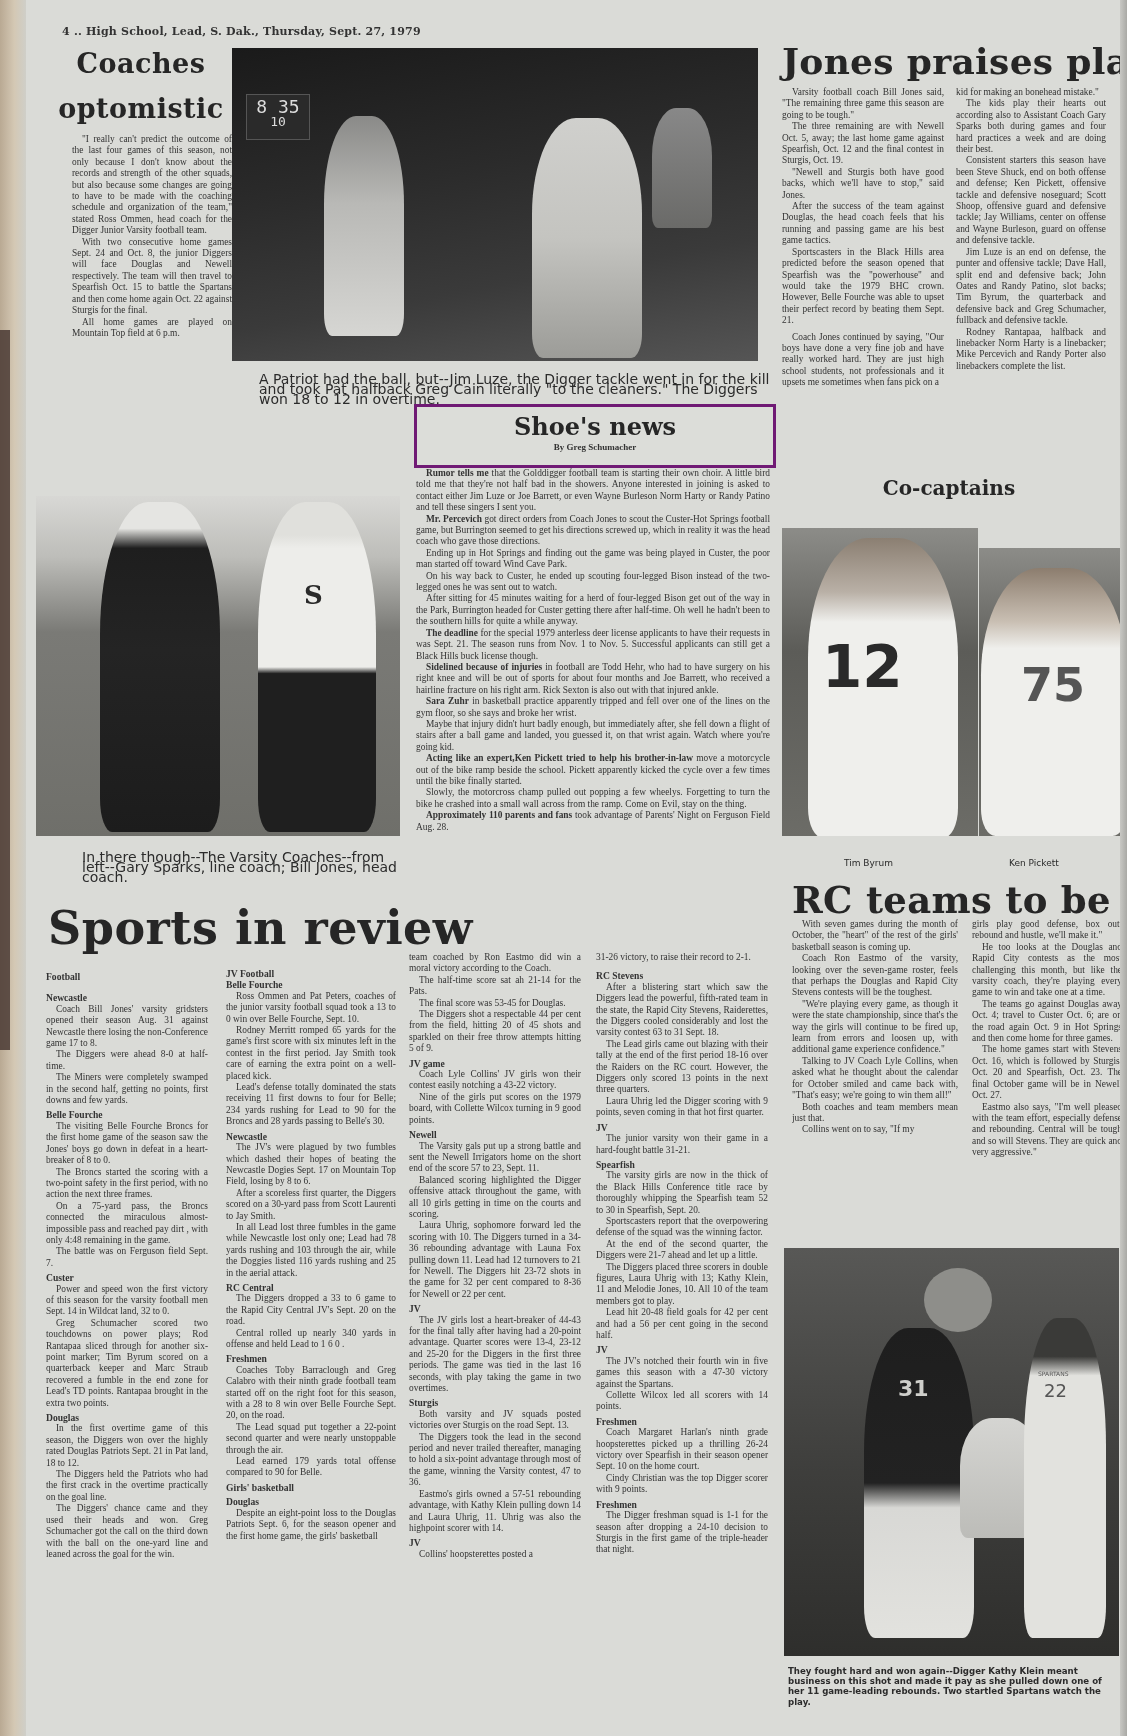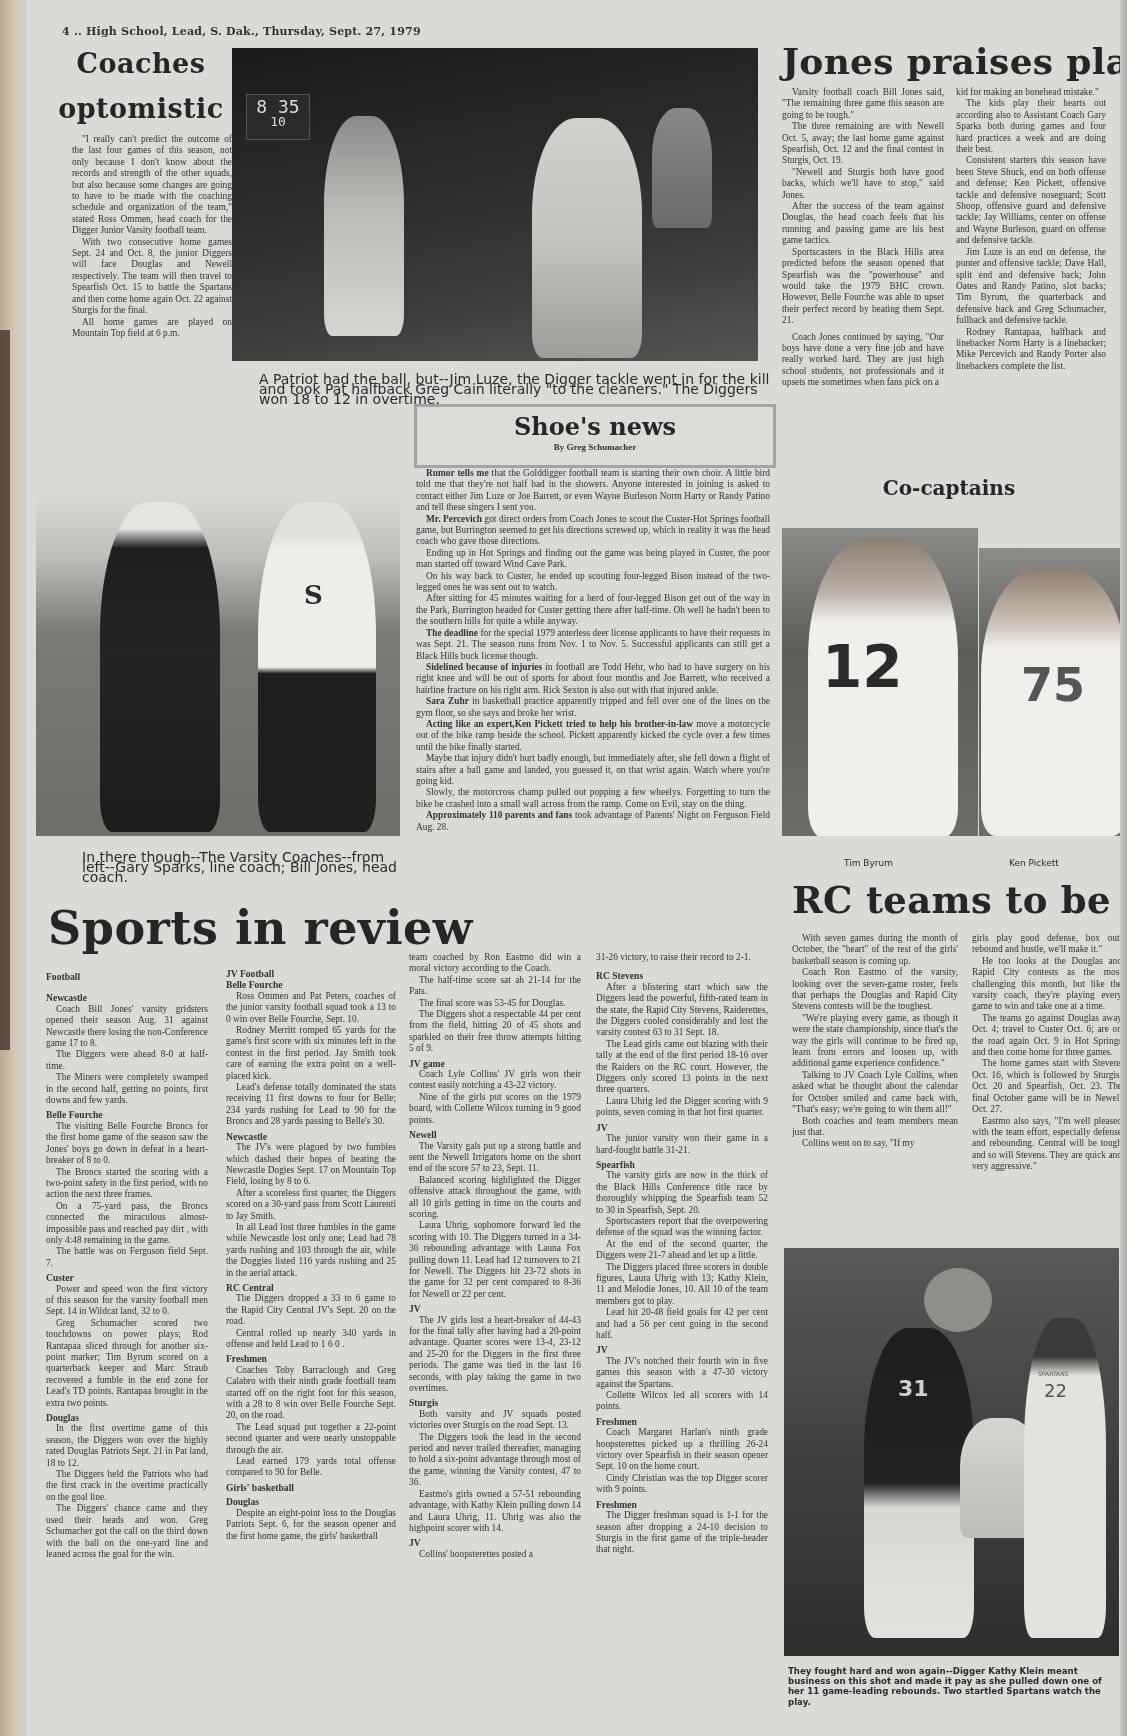--- a/index.html
+++ b/index.html
@@ -14,21 +14,21 @@
   .body p{margin:0;text-indent:10px;}
   .sub{font-family:"Liberation Serif",serif;font-weight:bold;font-size:9.6px;color:#333;margin:3px 0 0 0;}
   .lead{font-weight:bold;}
   .caption{font-family:"DejaVu Sans",sans-serif;font-size:14px;line-height:10px;color:#2b2b2b;}
   .photo{background:#444;overflow:hidden;}
   .ph-fb{background:linear-gradient(170deg,#1a1a1a 0%,#2b2b2b 40%,#3a3a3a 70%,#555 100%);}
   .ph-coaches{background:linear-gradient(180deg,#d8d8d5 0%,#bdbdb9 18%,#7a7a76 40%,#6f6f6a 100%);}
   .ph-cap{background:linear-gradient(180deg,#8c8c88 0%,#5c5c58 40%,#6c6c67 100%);}
   .ph-bb{background:linear-gradient(180deg,#585856 0%,#3e3e3c 55%,#2e2e2c 100%);}
   .fig{position:absolute;border-radius:40% 40% 10% 10%;}
-  .boxed{border:3px solid #a3a3a3;background:#dcddd9;}
+  .boxed{border:3px solid #701a75;background:#dcddd9;}
 </style>
 </head>
 <body>
 
 <div class="binding">
     <div class="dark"></div>
   </div>
 
 <div class="page">
 
@@ -82,22 +82,22 @@
   </div>
   <div class="abs body" style="left:390px;top:468px;width:354px;">
     <p><span class="lead">Rumor tells me</span><span> that the Golddigger football team is starting their own choir. A little bird told me that they're not half bad in the showers. Anyone interested in joining is asked to contact either Jim Luze or Joe Barrett, or even Wayne Burleson Norm Harty or Randy Patino and tell these singers I sent you.</span></p>
     <p><span class="lead">Mr. Percevich</span><span> got direct orders from Coach Jones to scout the Custer-Hot Springs football game, but Burrington seemed to get his directions screwed up, which in reality it was the head coach who gave those directions.</span></p>
     <p><span>Ending up in Hot Springs and finding out the game was being played in Custer, the poor man started off toward Wind Cave Park.</span></p>
     <p><span>On his way back to Custer, he ended up scouting four-legged Bison instead of the two-legged ones he was sent out to watch.</span></p>
     <p><span>After sitting for 45 minutes waiting for a herd of four-legged Bison get out of the way in the Park, Burrington headed for Custer getting there after half-time. Oh well he hadn't been to the southern hills for quite a while anyway.</span></p>
     <p><span class="lead">The deadline</span><span> for the special 1979 anterless deer license applicants to have their requests in was Sept. 21. The season runs from Nov. 1 to Nov. 5. Successful applicants can still get a Black Hills buck license though.</span></p>
     <p><span class="lead">Sidelined because of injuries</span><span> in football are Todd Hehr, who had to have surgery on his right knee and will be out of sports for about four months and Joe Barrett, who received a hairline fracture on his right arm. Rick Sexton is also out with that injured ankle.</span></p>
     <p><span class="lead">Sara Zuhr</span><span> in basketball practice apparently tripped and fell over one of the lines on the gym floor, so she says and broke her wrist.</span></p>
+    <p><span>Maybe that injury didn't hurt badly enough, but immediately after, she fell down a flight of stairs after a ball game and landed, you guessed it, on that wrist again. Watch where you're going kid.</span></p>
     <p><span class="lead">Acting like an expert,Ken Pickett tried to help his brother-in-law</span><span> move a motorcycle out of the bike ramp beside the school. Pickett apparently kicked the cycle over a few times until the bike finally started.</span></p>
-    <p><span>Maybe that injury didn't hurt badly enough, but immediately after, she fell down a flight of stairs after a ball game and landed, you guessed it, on that wrist again. Watch where you're going kid.</span></p>
     <p><span>Slowly, the motorcross champ pulled out popping a few wheelys. Forgetting to turn the bike he crashed into a small wall across from the ramp. Come on Evil, stay on the thing.</span></p>
     <p><span class="lead">Approximately 110 parents and fans</span><span> took advantage of Parents' Night on Ferguson Field Aug. 28.</span></p>
   </div>
 
   <div class="abs photo ph-coaches" style="left:10px;top:496px;width:364px;height:340px;">
     <div class="fig" style="left:64px;top:6px;width:120px;height:330px;background:linear-gradient(180deg,#e5e5e2 0%,#e5e5e2 8%,#1e1e1e 14%,#242424 45%,#1c1c1c 100%);"></div>
     <div class="fig" style="left:222px;top:6px;width:118px;height:330px;background:linear-gradient(180deg,#e0e0dc 0%,#e0e0dc 10%,#ededea 14%,#ededea 50%,#1f1f1f 52%,#1f1f1f 100%);">
       <div style="position:absolute;left:46px;top:78px;font-family:'DejaVu Serif',serif;font-weight:bold;font-size:26px;color:#2a2a2a;">S</div>
     </div>
   </div>
@@ -206,21 +206,21 @@
     <p>Collette Wilcox led all scorers with 14 points.</p>
     <div class="sub">Freshmen</div>
     <p>Coach Margaret Harlan's ninth grade hoopsterettes picked up a thrilling 26-24 victory over Spearfish in their season opener Sept. 10 on the home court.</p>
     <p>Cindy Christian was the top Digger scorer with 9 points.</p>
     <div class="sub">Freshmen</div>
     <p>The Digger freshman squad is 1-1 for the season after dropping a 24-10 decision to Sturgis in the first game of the triple-header that night.</p>
   </div>
 
   <div class="abs" style="left:766px;top:882px;width:335px;overflow:hidden;">
     <h1 class="hed" style="font-size:37px;white-space:nowrap;letter-spacing:.3px;">RC teams to be tough</h1>
-    <div style="display:flex;gap:14px;margin-top:14px;">
+    <div style="display:flex;gap:14px;margin-top:0;">
       <div class="body" style="width:166px;">
         <p>With seven games during the month of October, the "heart" of the rest of the girls' basketball season is coming up.</p>
         <p>Coach Ron Eastmo of the varsity, looking over the seven-game roster, feels that perhaps the Douglas and Rapid City Stevens contests will be the toughest.</p>
         <p>"We're playing every game, as though it were the state championship, since that's the way the girls will continue to be fired up, learn from errors and loosen up, with additional game experience confidence."</p>
         <p>Talking to JV Coach Lyle Collins, when asked what he thought about the calendar for October smiled and came back with, "That's easy; we're going to win them all!"</p>
         <p>Both coaches and team members mean just that.</p>
         <p>Collins went on to say, "If my</p>
       </div>
       <div class="body" style="width:150px;overflow:hidden;">
         <p style="text-indent:0;">girls play good defense, box out, rebound and hustle, we'll make it."</p>

